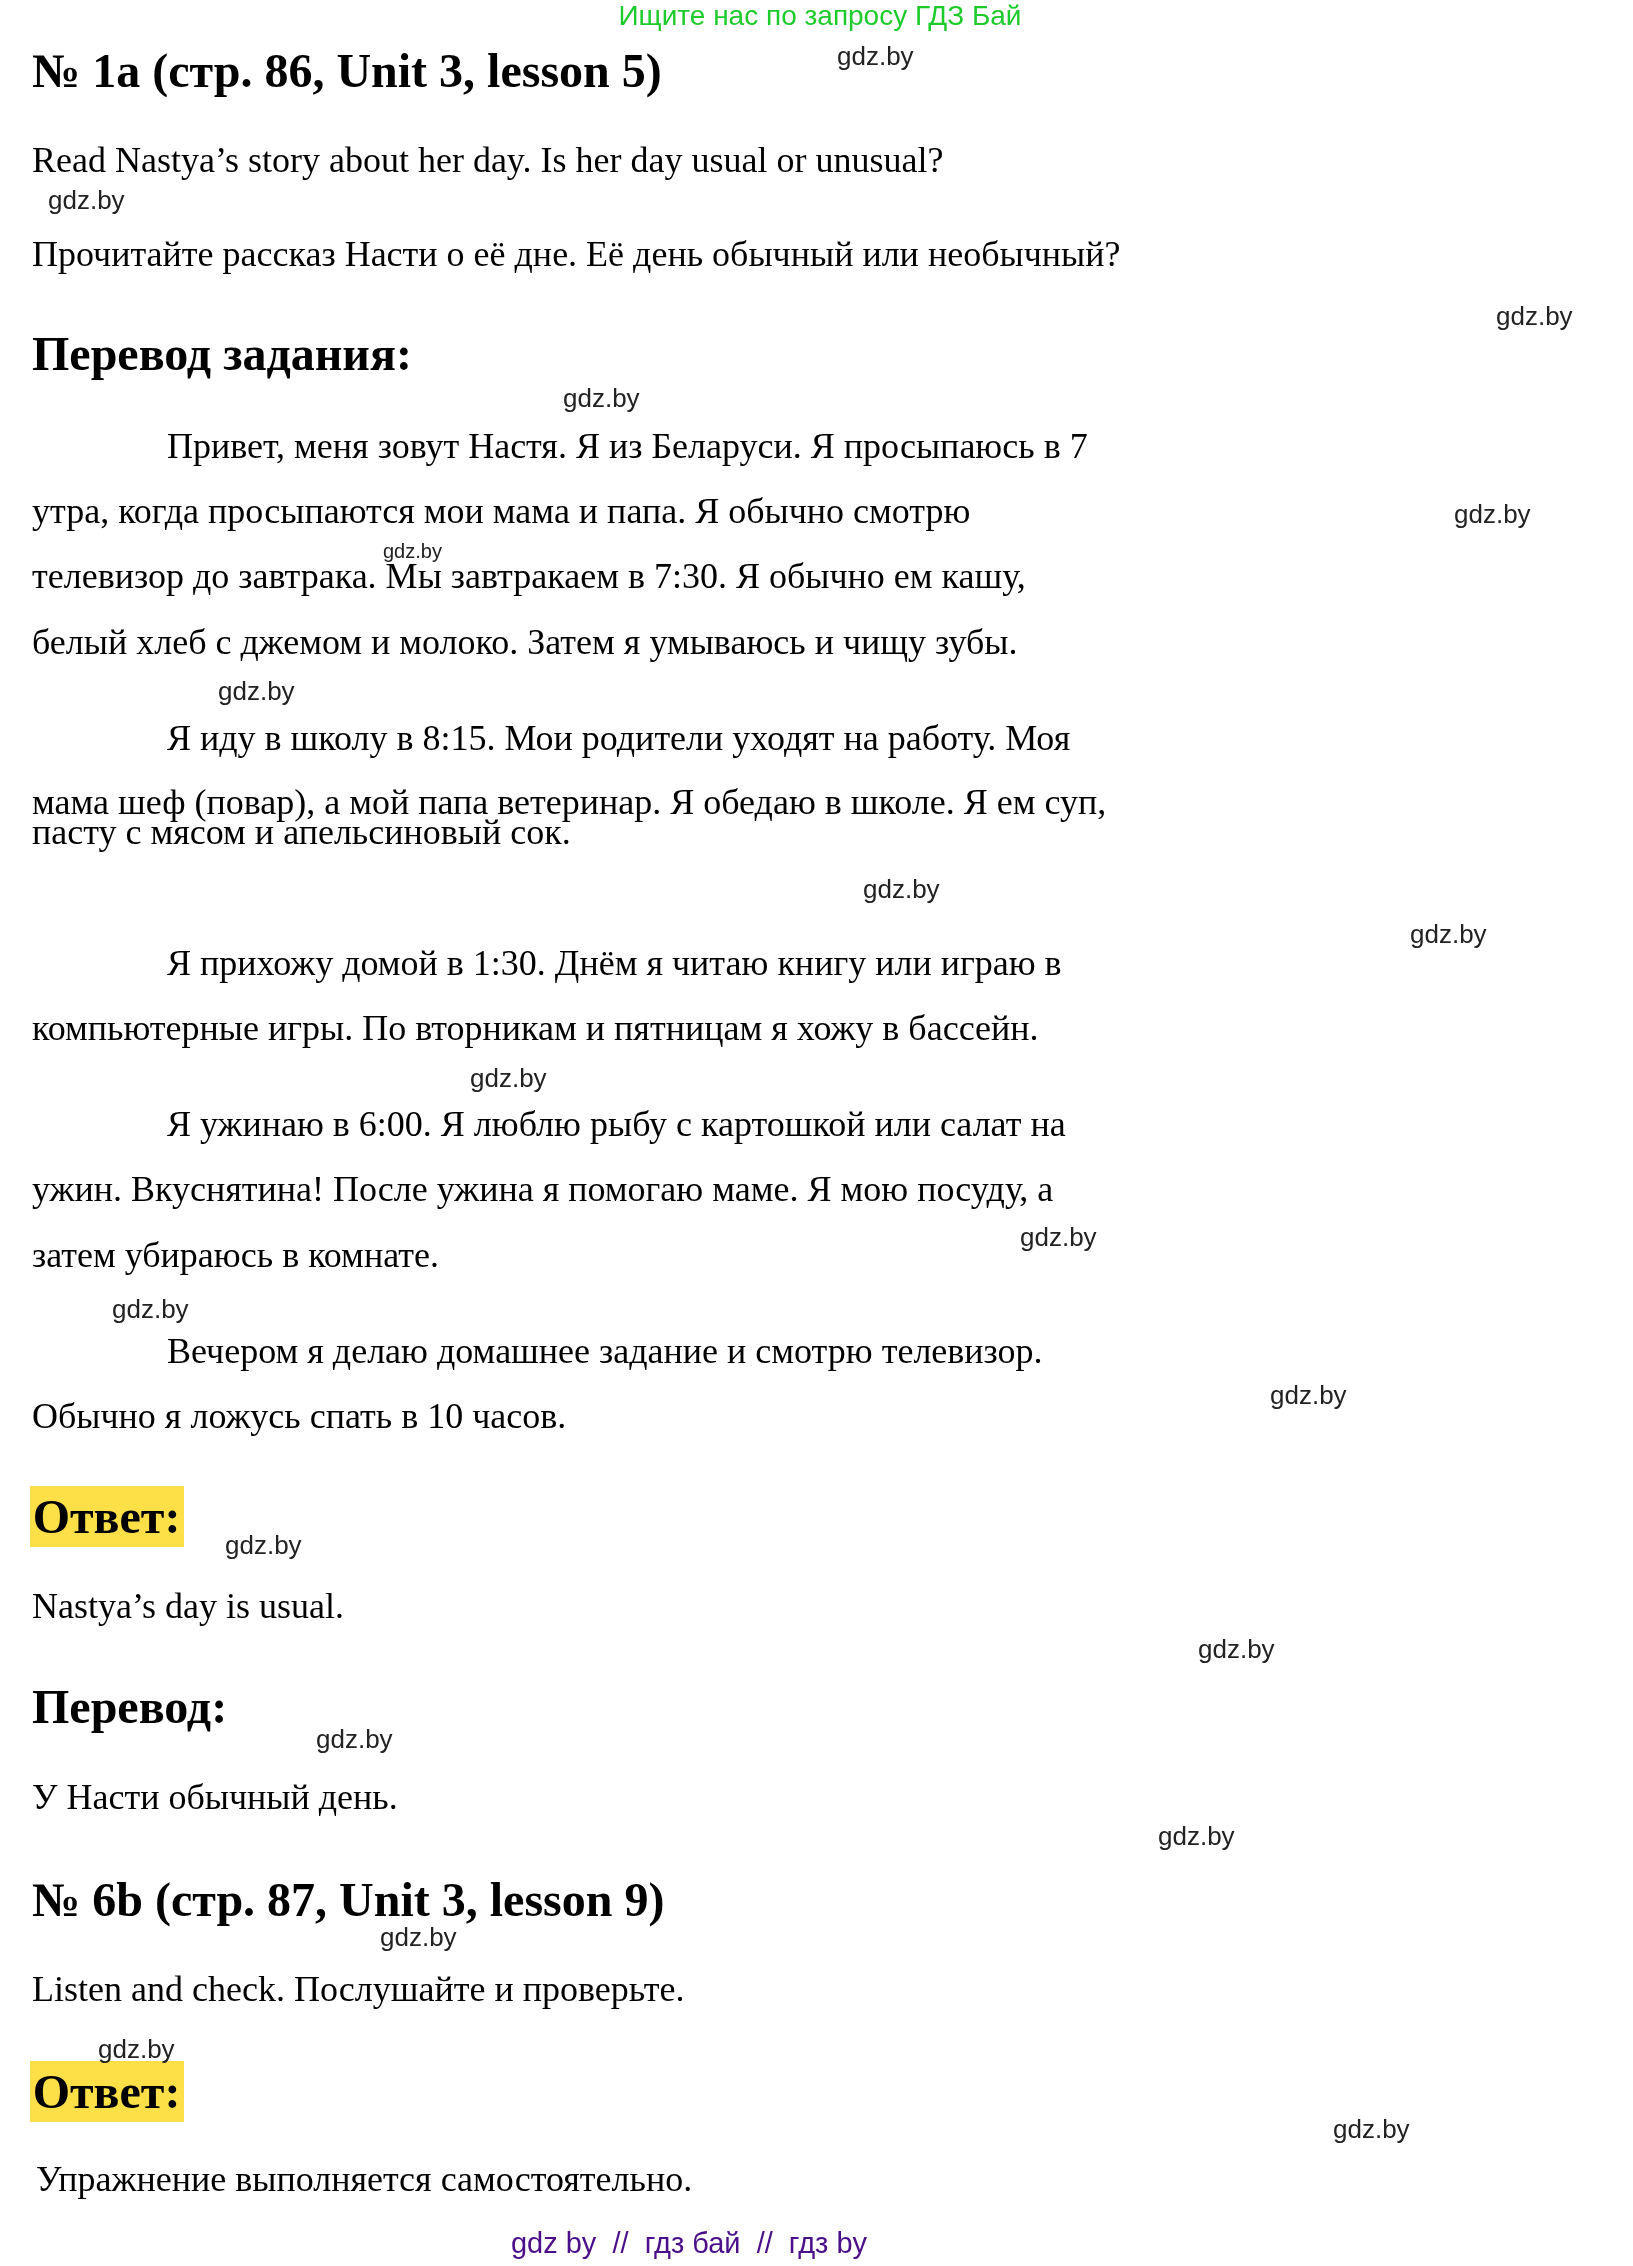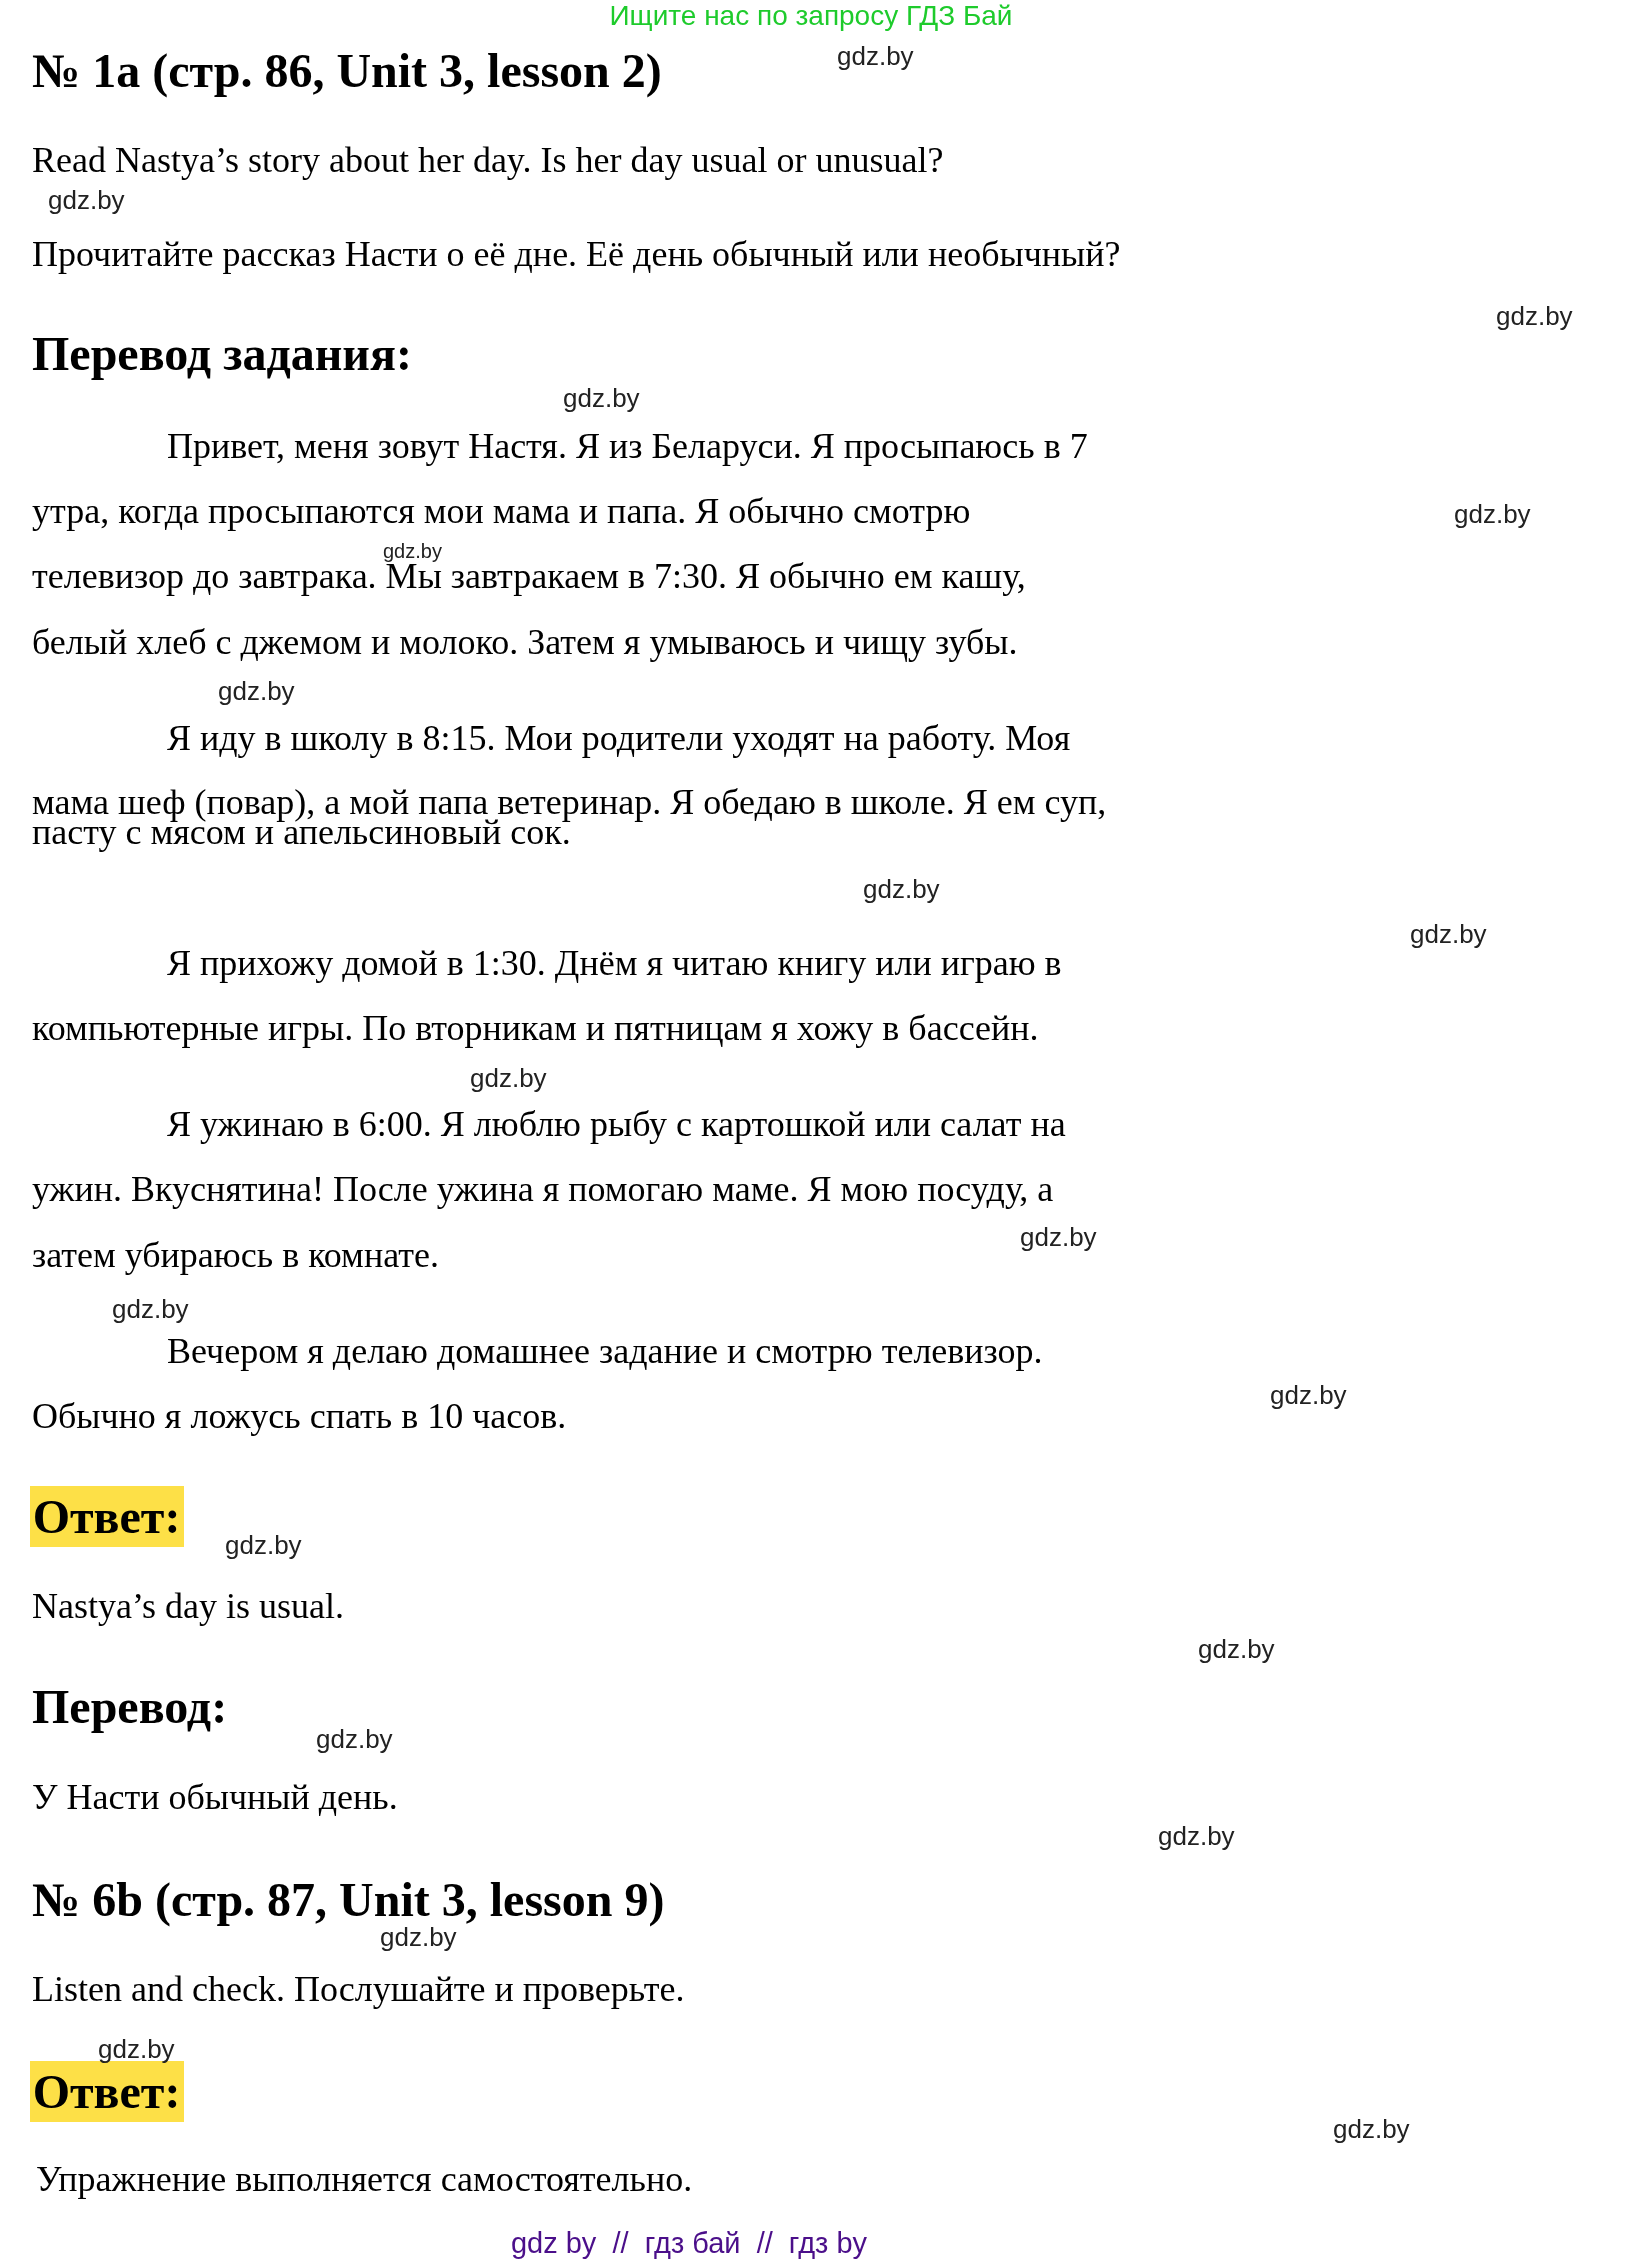--- a/index.html
+++ b/index.html
@@ -2,30 +2,30 @@
 <html style="font-size:14.5px"><head>
   <meta charset="utf-8">
   <style>
     html, body { margin: 0; padding: 0; background: #ffffff; }
     body { width: 1634px; height: 2266px; position: relative; overflow: hidden; }
     .abs { position: absolute; white-space: nowrap; line-height: 1; }
     .serif { font-family: "Liberation Serif", "DejaVu Serif", serif; color: #000; }
     .body-text { font-size: 36px; }
     .heading { font-size: 48px; font-weight: bold; }
     .wm { font-family: "Liberation Sans", "DejaVu Sans", sans-serif; font-size: 26px; color: #222; }
-    .banner { font-family: "Liberation Sans", "DejaVu Sans", sans-serif; font-size: 28px; color: #1ecb2c; left: 0; width: 1622px; text-align: center; }
+    .banner { font-family: "Liberation Sans", "DejaVu Sans", sans-serif; font-size: 28px; color: #1ecb2c; left: 0; width: 1622px; text-align: center; padding-left: 9px; }
     .footer { font-family: "Liberation Sans", "DejaVu Sans", sans-serif; font-size: 29px; color: #4b0f8a; left: 0; width: 1378px; text-align: center; }
     .answer-label { background: #fde047; font-weight: bold; font-size: 48px; padding: 7.2px 3.6px 5.4px 2.7px; }
   </style>
 </head>
 <body>
 
 <div class="abs banner" style="top:1.8px;">Ищите нас по запросу ГДЗ Бай</div>
 
-<div class="abs serif heading" style="left:32px; top:47px;">№ 1a (стр. 86, Unit 3, lesson 2)</div>
+<div class="abs serif heading" style="left:32px; top:47px;">№ 1a (стр. 86, Unit 3, lesson 5)</div>
 <div class="abs serif body-text" style="left:32px; top:142px;">Read Nastya’s story about her day. Is her day usual or unusual?</div>
 <div class="abs serif body-text" style="left:32px; top:236px;">Прочитайте рассказ Насти о её дне. Её день обычный или необычный?</div>
 <div class="abs serif heading" style="left:32px; top:330px;">Перевод задания:</div>
 
 <div class="abs serif body-text" style="left:167px; top:428px;">Привет, меня зовут Настя. Я из Беларуси. Я просыпаюсь в 7</div>
 <div class="abs serif body-text" style="left:32px; top:493px;">утра, когда просыпаются мои мама и папа. Я обычно смотрю</div>
 <div class="abs serif body-text" style="left:32px; top:558px;">телевизор до завтрака. Мы завтракаем в 7:30. Я обычно ем кашу,</div>
 <div class="abs serif body-text" style="left:32px; top:624px;">белый хлеб с джемом и молоко. Затем я умываюсь и чищу зубы.</div>
 
 <div class="abs serif body-text" style="left:167px; top:720px;">Я иду в школу в 8:15. Мои родители уходят на работу. Моя</div>

